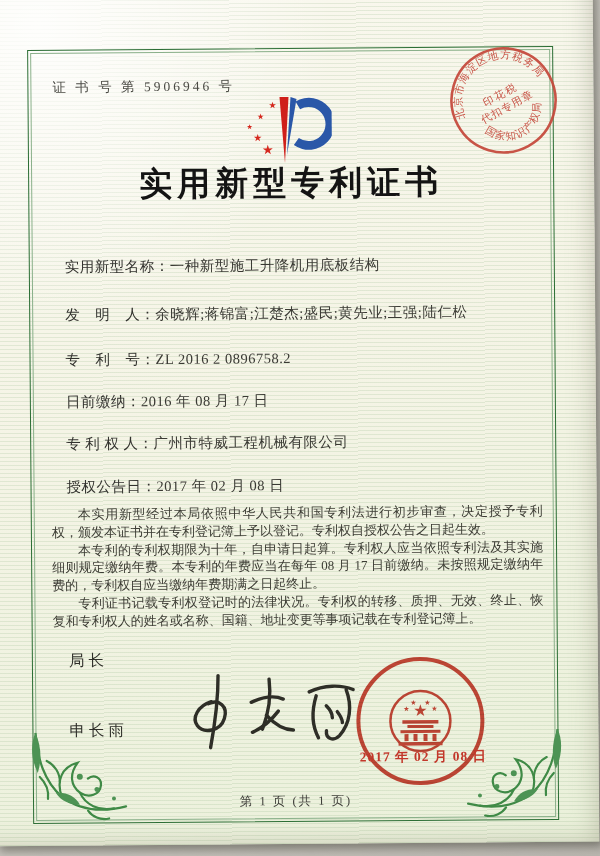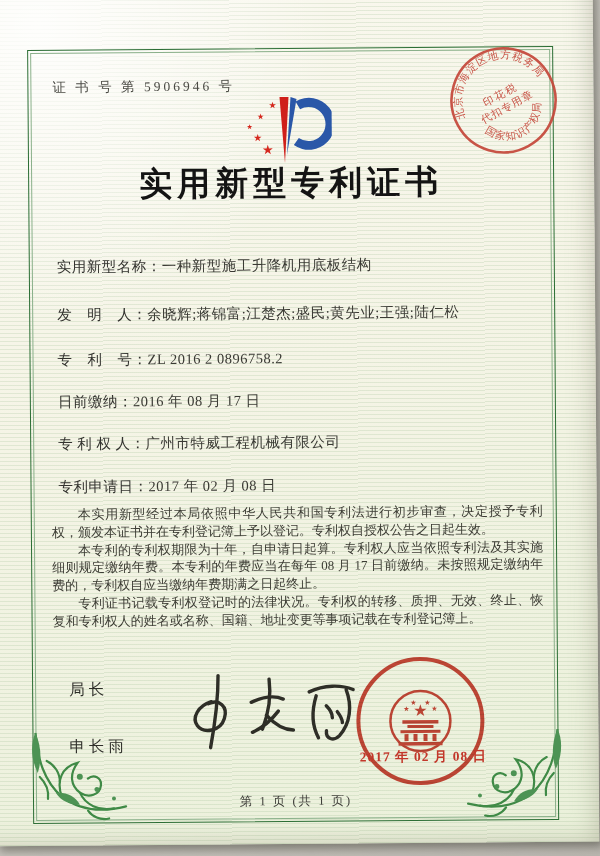--- a/index.html
+++ b/index.html
@@ -24,31 +24,31 @@
   .sheet-inner{position:absolute;inset:2px;border:1px solid #8ab08a;pointer-events:none;}
   .cert-no{position:absolute;left:24px;top:28px;font-size:13.5px;letter-spacing:3px;color:#4a4a44;}
   .logo{position:absolute;left:203px;top:36px;width:100px;height:86px;}
   .tax-seal{position:absolute;left:414px;top:-8px;width:122px;height:122px;opacity:0.92;}
   .title{
     position:absolute;left:0;top:112px;width:100%;text-align:center;
     font-size:33px;font-weight:bold;letter-spacing:5px;color:#141414;
   }
   .fields{position:absolute;left:27px;top:0;right:20px;}
   .field-row{position:absolute;left:0;font-size:14.5px;color:#32322e;letter-spacing:0.5px;white-space:nowrap;}
-  .field-row .lab{color:#32322e;}
+  .field-row .lab{color:#32322e;margin-left:8px;}
   .field-row .val{color:#3a3a34;}
   .f0{top:207px}.f1{top:255px}.f2{top:300px}.f3{top:342px}.f4{top:384px}.f5{top:427px}
   .body-text{
     position:absolute;left:20px;right:13px;top:455px;
     font-size:13px;line-height:17.8px;color:#3c3c34;text-align:justify;
   }
   .body-text p{margin:0;text-indent:2em;}
   .signer{position:absolute;left:36px;font-size:15.5px;letter-spacing:4px;color:#2e2e29;}
-  .signer-title{top:629px;}
-  .signer-name{top:670px;margin-top:16px;}
+  .signer-title{top:600px;}
+  .signer-name{top:670px;}
   .signature{position:absolute;left:148px;top:618px;width:200px;height:95px;}
   .office-seal{position:absolute;left:312px;top:598px;width:150px;height:150px;mix-blend-mode:multiply;opacity:0.92;}
   .issue-date{position:absolute;left:326px;top:700px;font-size:13.5px;color:#c2372a;letter-spacing:1px;font-weight:bold;z-index:5;}
   .footer{position:absolute;left:0;right:0;top:744px;text-align:center;font-size:12.5px;letter-spacing:2px;color:#3f3f3a;}
   .orn{position:absolute;width:100px;height:92px;}
   .orn-left{left:-6px;top:682px;}
   .orn-right{right:-8px;top:682px;transform:scaleX(-1);}
 </style>
 </head>
 <body>
@@ -89,21 +89,21 @@
     </svg>
 
     <div class="title">实用新型专利证书</div>
 
     <div class="fields">
       <div class="field-row f0"><span class="lab">实用新型名称：</span><span class="val">一种新型施工升降机用底板结构</span></div>
       <div class="field-row f1"><span class="lab">发　明　人：</span><span class="val">余晓辉;蒋锦富;江楚杰;盛民;黄先业;王强;陆仁松</span></div>
       <div class="field-row f2"><span class="lab">专　利　号：</span><span class="val">ZL 2016 2 0896758.2</span></div>
       <div class="field-row f3"><span class="lab">日前缴纳：</span><span class="val">2016 年 08 月 17 日</span></div>
       <div class="field-row f4"><span class="lab">专 利 权 人：</span><span class="val">广州市特威工程机械有限公司</span></div>
-      <div class="field-row f5"><span class="lab">专利申请日：</span><span class="val">2017 年 02 月 08 日</span></div>
+      <div class="field-row f5"><span class="lab">授权公告日：</span><span class="val">2017 年 02 月 08 日</span></div>
     </div>
 
     <div class="body-text">
       <p>本实用新型经过本局依照中华人民共和国专利法进行初步审查，决定授予专利权，颁发本证书并在专利登记簿上予以登记。专利权自授权公告之日起生效。</p>
       <p>本专利的专利权期限为十年，自申请日起算。专利权人应当依照专利法及其实施细则规定缴纳年费。本专利的年费应当在每年 08 月 17 日前缴纳。未按照规定缴纳年费的，专利权自应当缴纳年费期满之日起终止。</p>
       <p>专利证书记载专利权登记时的法律状况。专利权的转移、质押、无效、终止、恢复和专利权人的姓名或名称、国籍、地址变更等事项记载在专利登记簿上。</p>
     </div>
 
     <div class="signer signer-title">局长</div>
     <div class="signer signer-name">申长雨</div>

